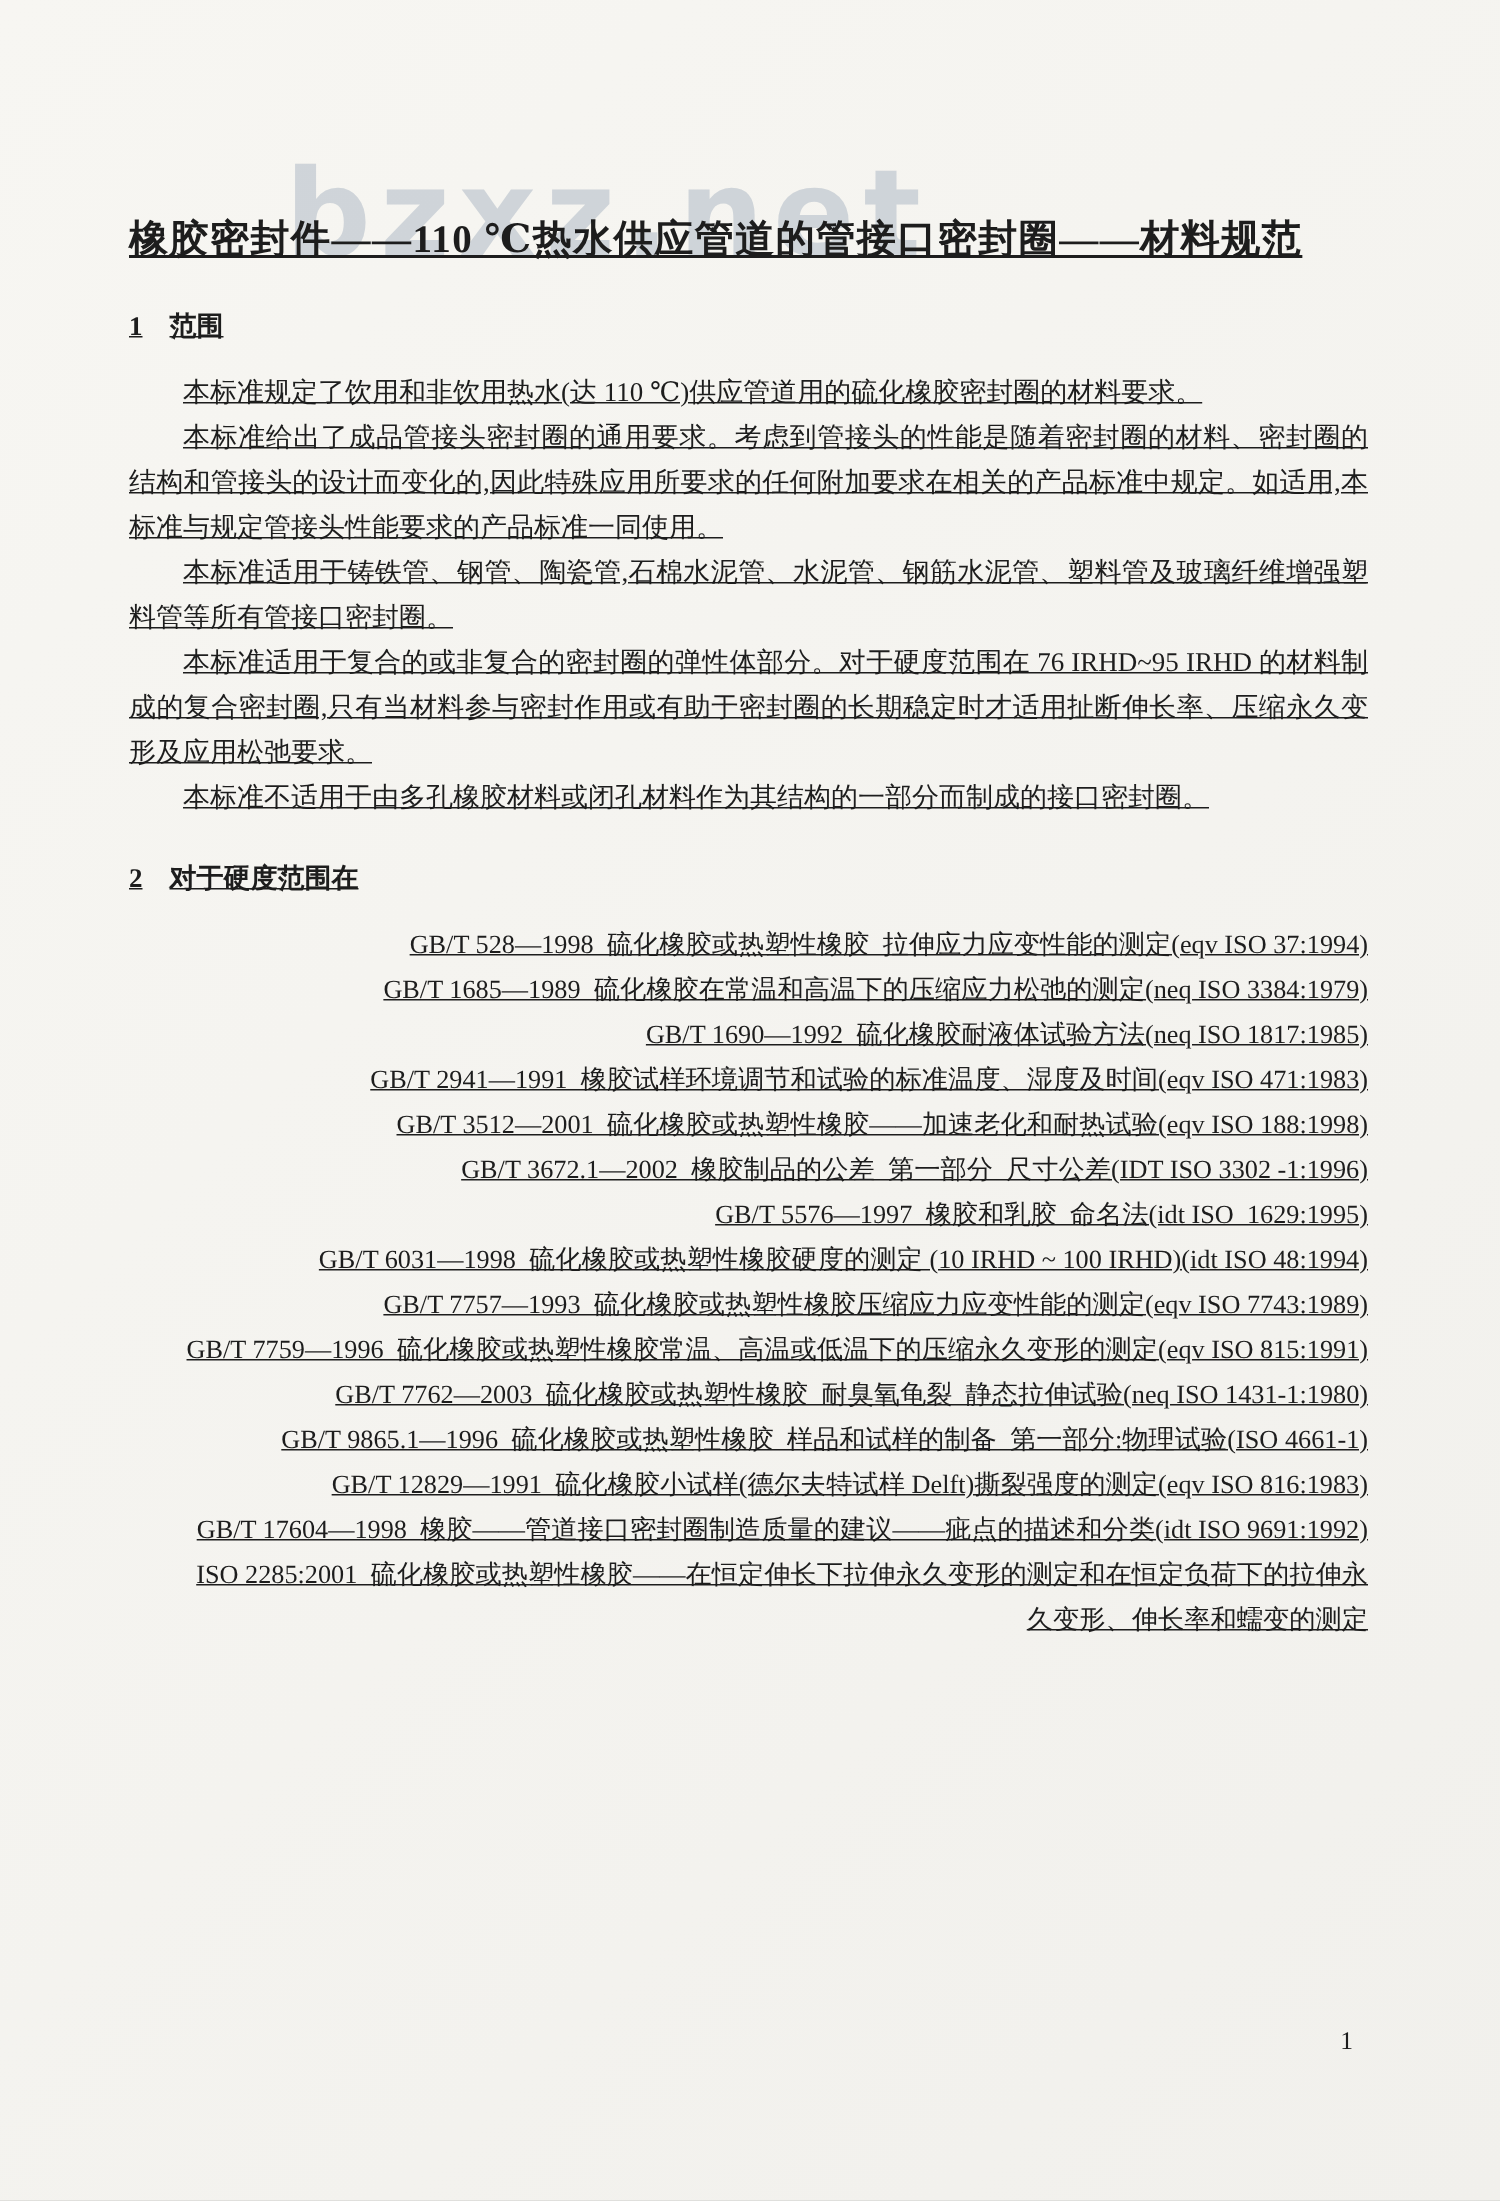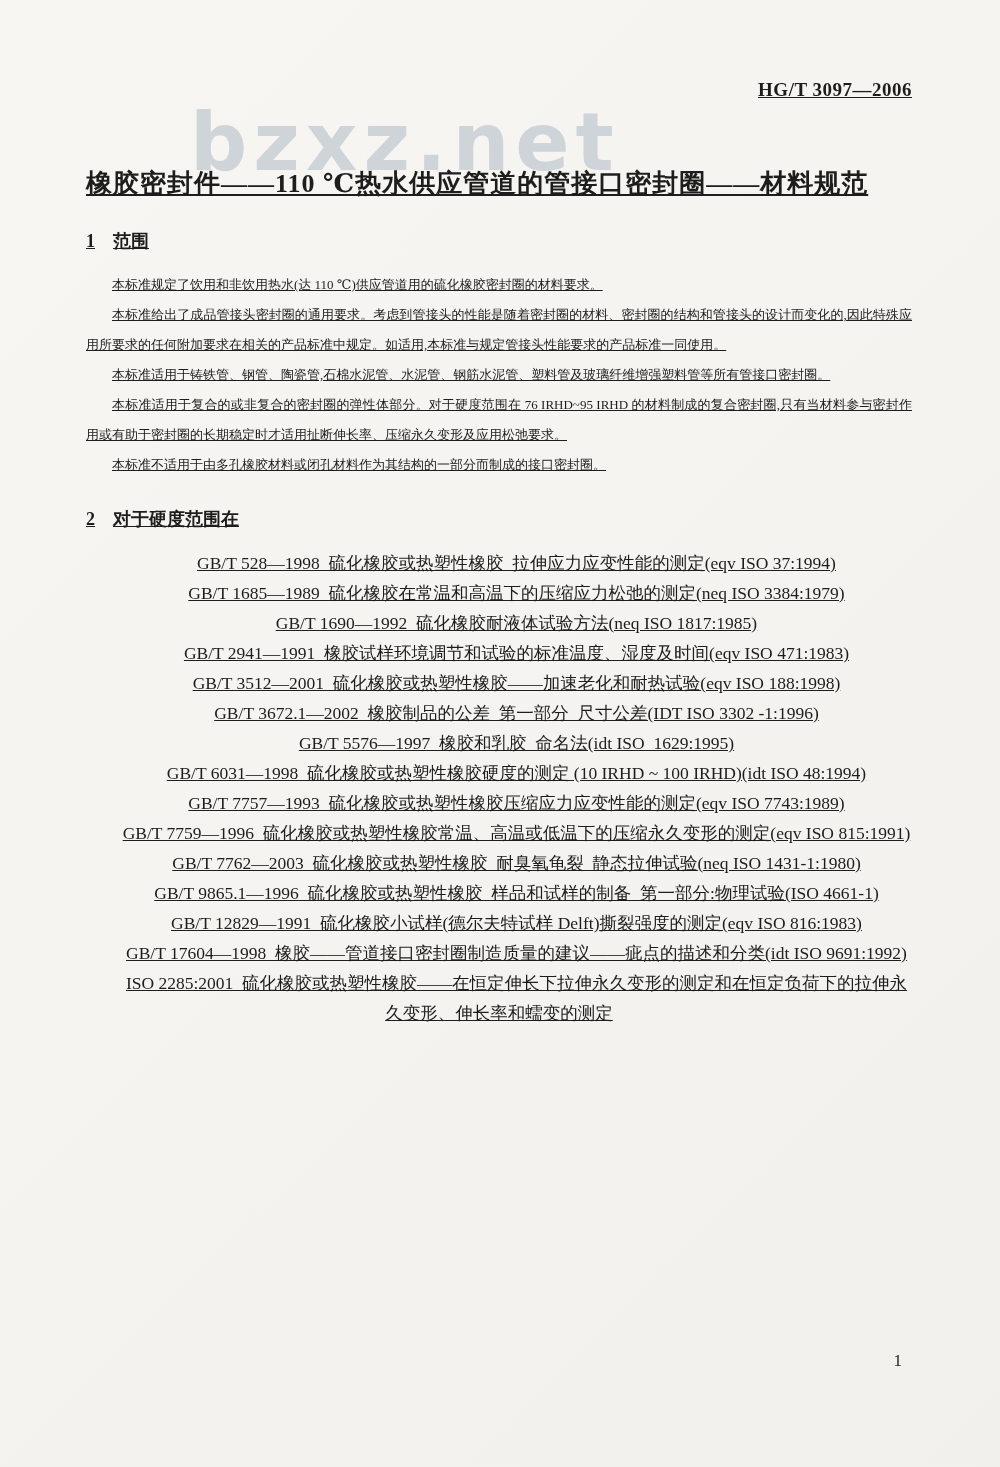--- a/index.html
+++ b/index.html
@@ -48,50 +48,49 @@
   }
   .section-heading {
     font-size: 18px;
     font-weight: bold;
     line-height: 30px;
     margin-top: 24px;
     margin-bottom: 14px;
   }
   .section-heading .sec-num { margin-right: 18px; }
   .body-p {
-    font-size: 13px;
+    font-size: 18px;
     line-height: 30px;
     text-indent: 2em;
     text-align: justify;
   }
   .ref-p {
     font-size: 17.5px;
     line-height: 30px;
     text-indent: 2em;
-    text-align: center;
+    text-align: right;
     white-space: pre-wrap;
   }
   .page-number {
     position: absolute;
     right: 98px;
     bottom: 96px;
     font-size: 17px;
     z-index: 1;
   }
 </style>
 </head>
 <body>
 
 <div class="page">
 
   <div class="watermark">bzxz.net</div>
 
   <div class="content">
 
-    <div class="doc-code">HG/T 3097—2006</div>
 
     <h1 class="title">橡胶密封件——110 ℃热水供应管道的管接口密封圈——材料规范</h1>
 
     <div class="section">
       <h2 class="section-heading">
         <span class="sec-num">1</span><span>范围</span>
       </h2>
       <p class="body-p">本标准规定了饮用和非饮用热水(达 110 ℃)供应管道用的硫化橡胶密封圈的材料要求。</p>
       <p class="body-p">本标准给出了成品管接头密封圈的通用要求。考虑到管接头的性能是随着密封圈的材料、密封圈的结构和管接头的设计而变化的,因此特殊应用所要求的任何附加要求在相关的产品标准中规定。如适用,本标准与规定管接头性能要求的产品标准一同使用。</p>
       <p class="body-p">本标准适用于铸铁管、钢管、陶瓷管,石棉水泥管、水泥管、钢筋水泥管、塑料管及玻璃纤维增强塑料管等所有管接口密封圈。</p>

